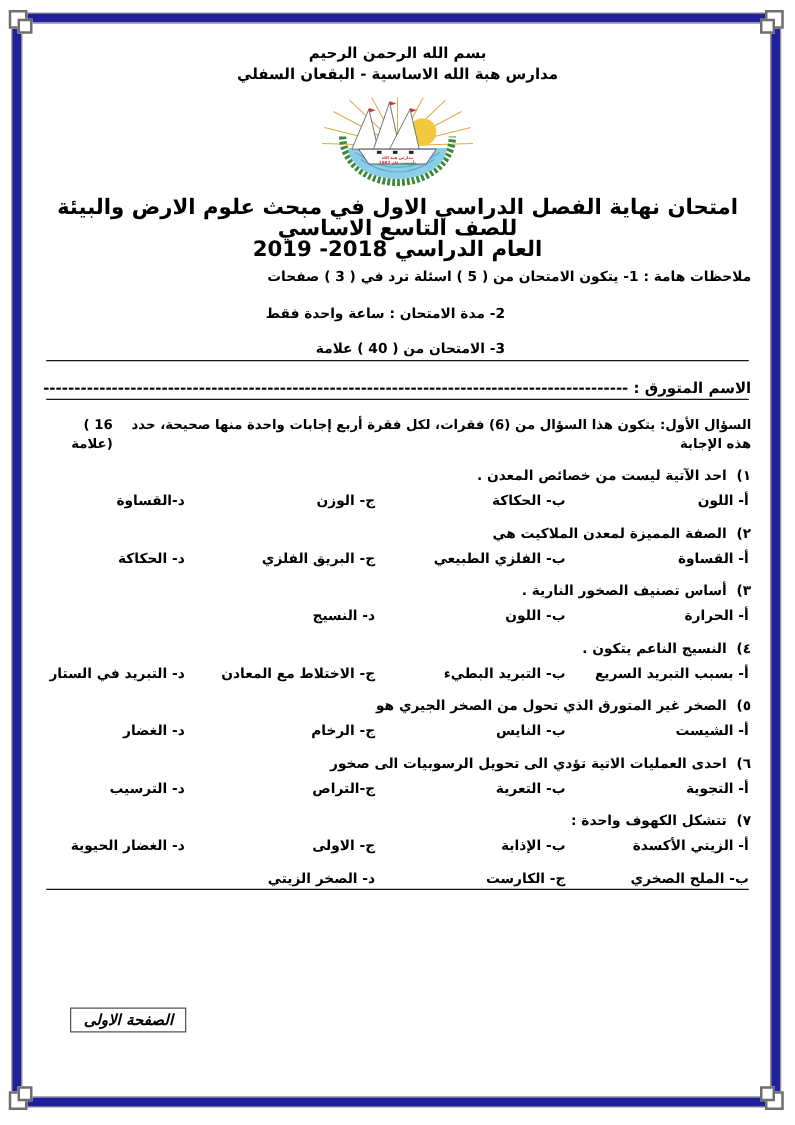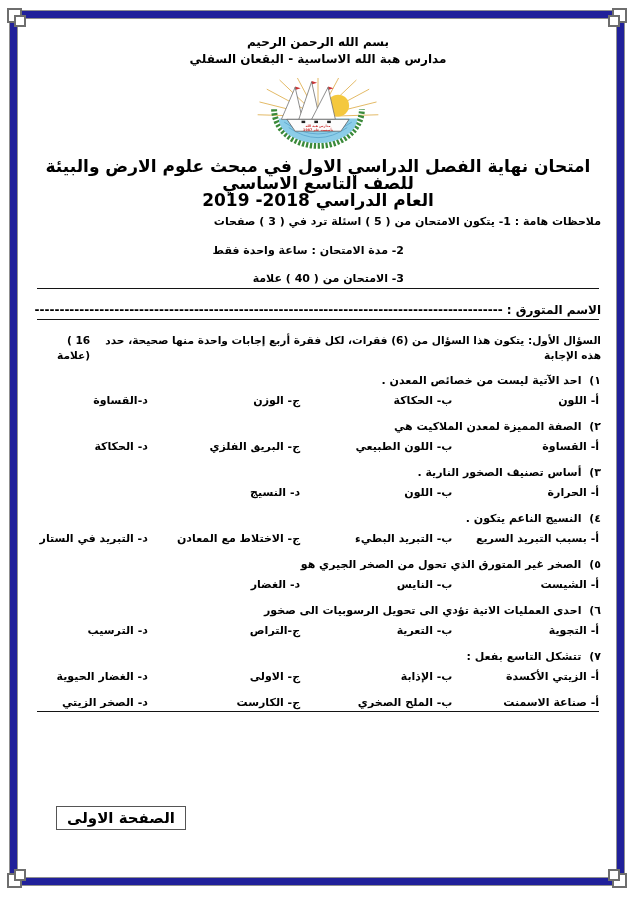--- a/index.html
+++ b/index.html
@@ -63,21 +63,21 @@
   .q-stem { font-size:11px; line-height:16px; margin-bottom:4px; }
   .q-num { display:inline-block; margin-left:4px; }
   .q-opts {
     display:grid; grid-template-columns:26% 27% 27% 20%;
     font-size:11px; line-height:16px; padding-right:2px;
   }
 
   .footer-box {
     position:absolute; left:56px; top:806px;
     border:1px solid #555; padding:2px 10px;
-    font-size:15px; direction:rtl;
+    font-size:12px; direction:rtl;font-style:italic;
   }
 </style>
 </head>
 <body>
 
 <div class="page-border">
   <div class="corner c-tl"></div>
   <div class="corner c-tr"></div>
   <div class="corner c-bl"></div>
   <div class="corner c-br"></div>
@@ -171,21 +171,21 @@
     </div>
   </div>
 
   <div class="q">
     <div class="q-stem">
       <span class="q-num">٢)</span>
       <span>الصفة المميزة لمعدن الملاكيت هي</span>
     </div>
     <div class="q-opts">
       <span>أ- القساوة</span>
-      <span>ب- اللون الطبيعي</span>
+      <span>ب- الفلزي الطبيعي</span>
       <span>ج- البريق الفلزي</span>
       <span>د- الحكاكة</span>
     </div>
   </div>
 
   <div class="q">
     <div class="q-stem">
       <span class="q-num">٣)</span>
       <span>أساس تصنيف الصخور النارية .</span>
     </div>
@@ -210,53 +210,53 @@
   </div>
 
   <div class="q">
     <div class="q-stem">
       <span class="q-num">٥)</span>
       <span>الصخر غير المتورق الذي تحول من الصخر الجيري هو</span>
     </div>
     <div class="q-opts">
       <span>أ- الشيست</span>
       <span>ب- النايس</span>
+      <span>ج- الرخام</span>
       <span>د- الغضار</span>
     </div>
   </div>
 
   <div class="q">
     <div class="q-stem">
       <span class="q-num">٦)</span>
       <span>احدى العمليات الاتية تؤدي الى تحويل الرسوبيات الى صخور</span>
     </div>
     <div class="q-opts">
       <span>أ- التجوية</span>
       <span>ب- التعرية</span>
       <span>ج-التراص</span>
       <span>د- الترسيب</span>
     </div>
   </div>
 
   <div class="q">
     <div class="q-stem">
       <span class="q-num">٧)</span>
-      <span>تتشكل التاسع بفعل :</span>
+      <span>تتشكل الكهوف واحدة :</span>
     </div>
     <div class="q-opts">
       <span>أ- الزيتي الأكسدة</span>
       <span>ب- الإذابة</span>
       <span>ج- الاولى</span>
       <span>د- الغضار الحيوية</span>
     </div>
   </div>
 
   <div class="q">
     <div class="q-opts">
-      <span>أ- صناعة الاسمنت</span>
       <span>ب- الملح الصخري</span>
       <span>ج- الكارست</span>
       <span>د- الصخر الزيتي</span>
     </div>
   </div>
 
   <hr class="rule hr3">
 
 </div>
 

